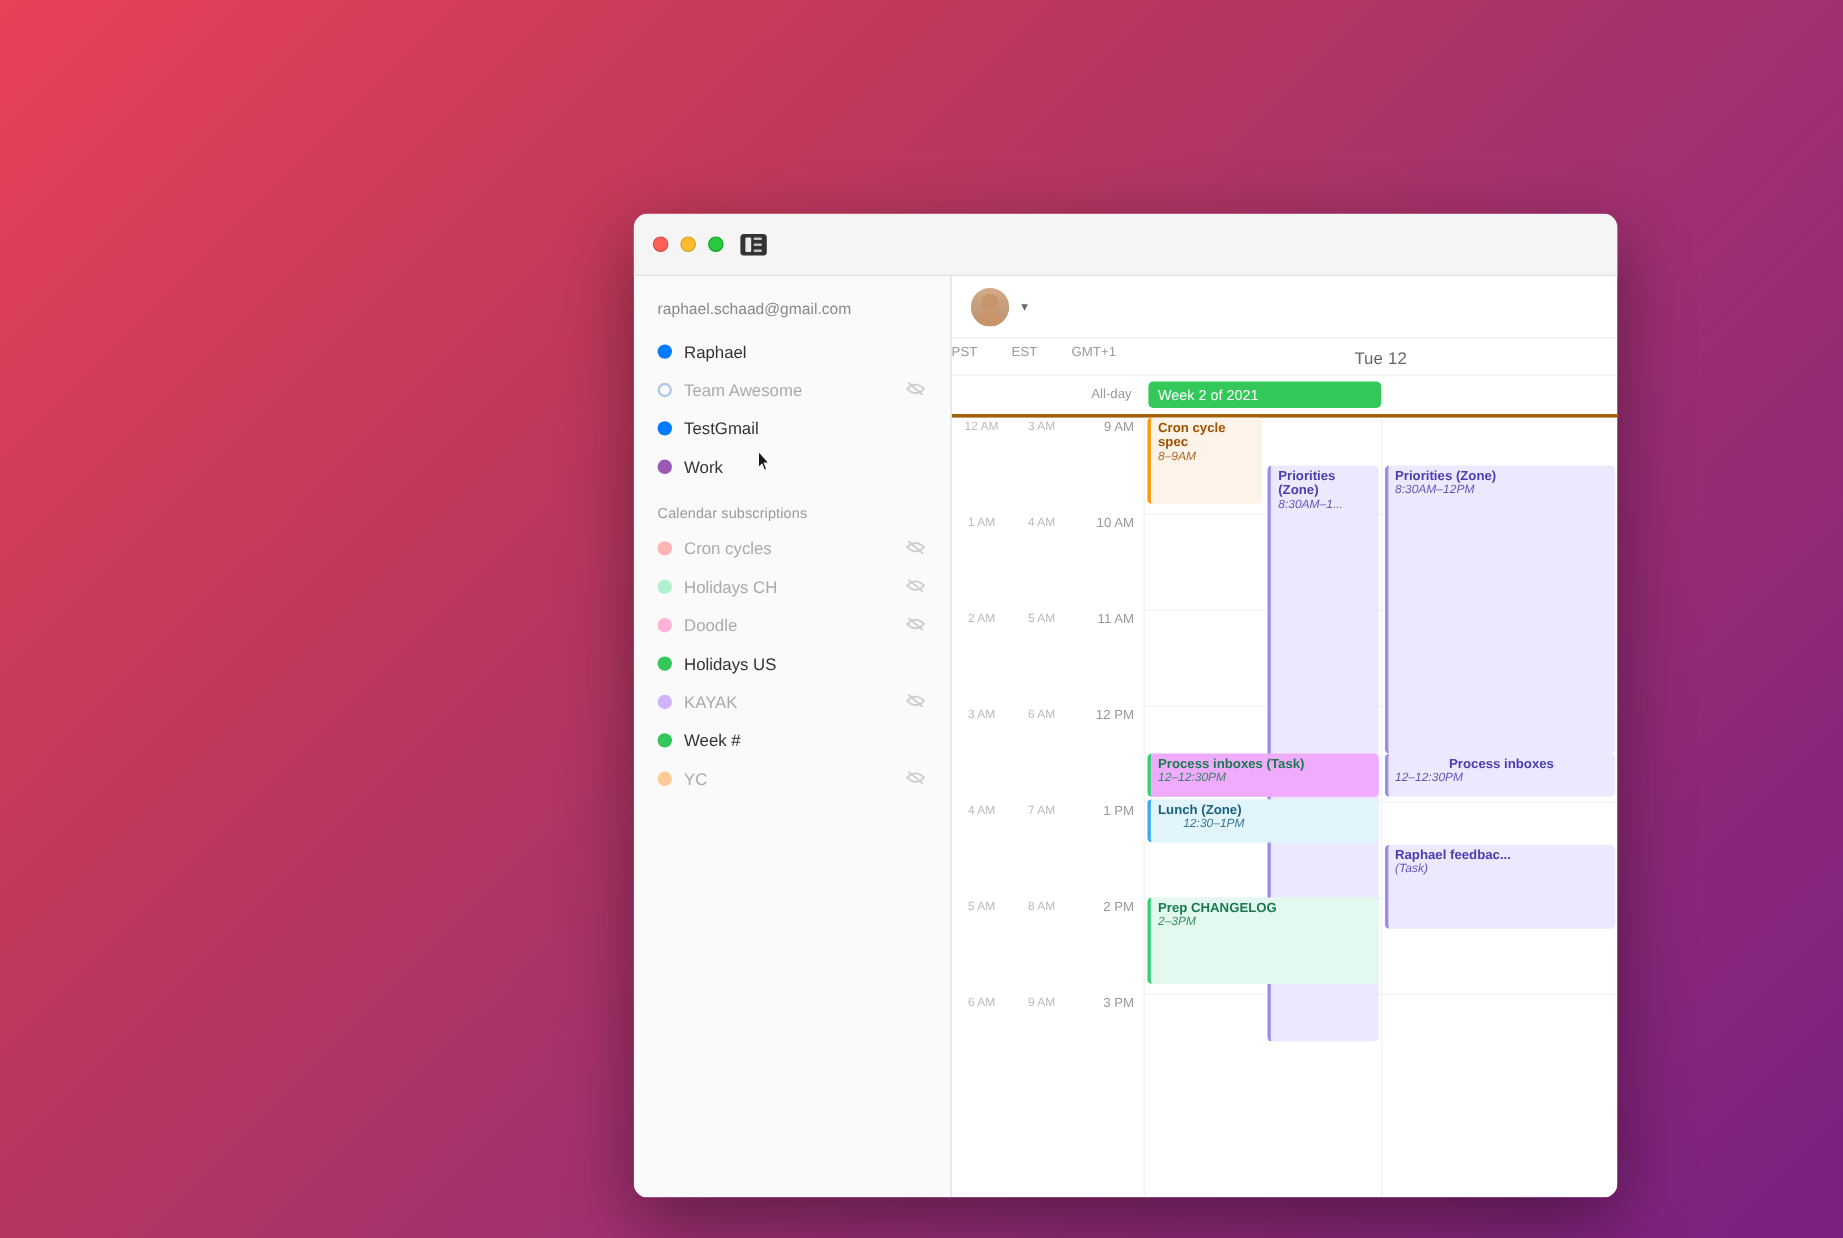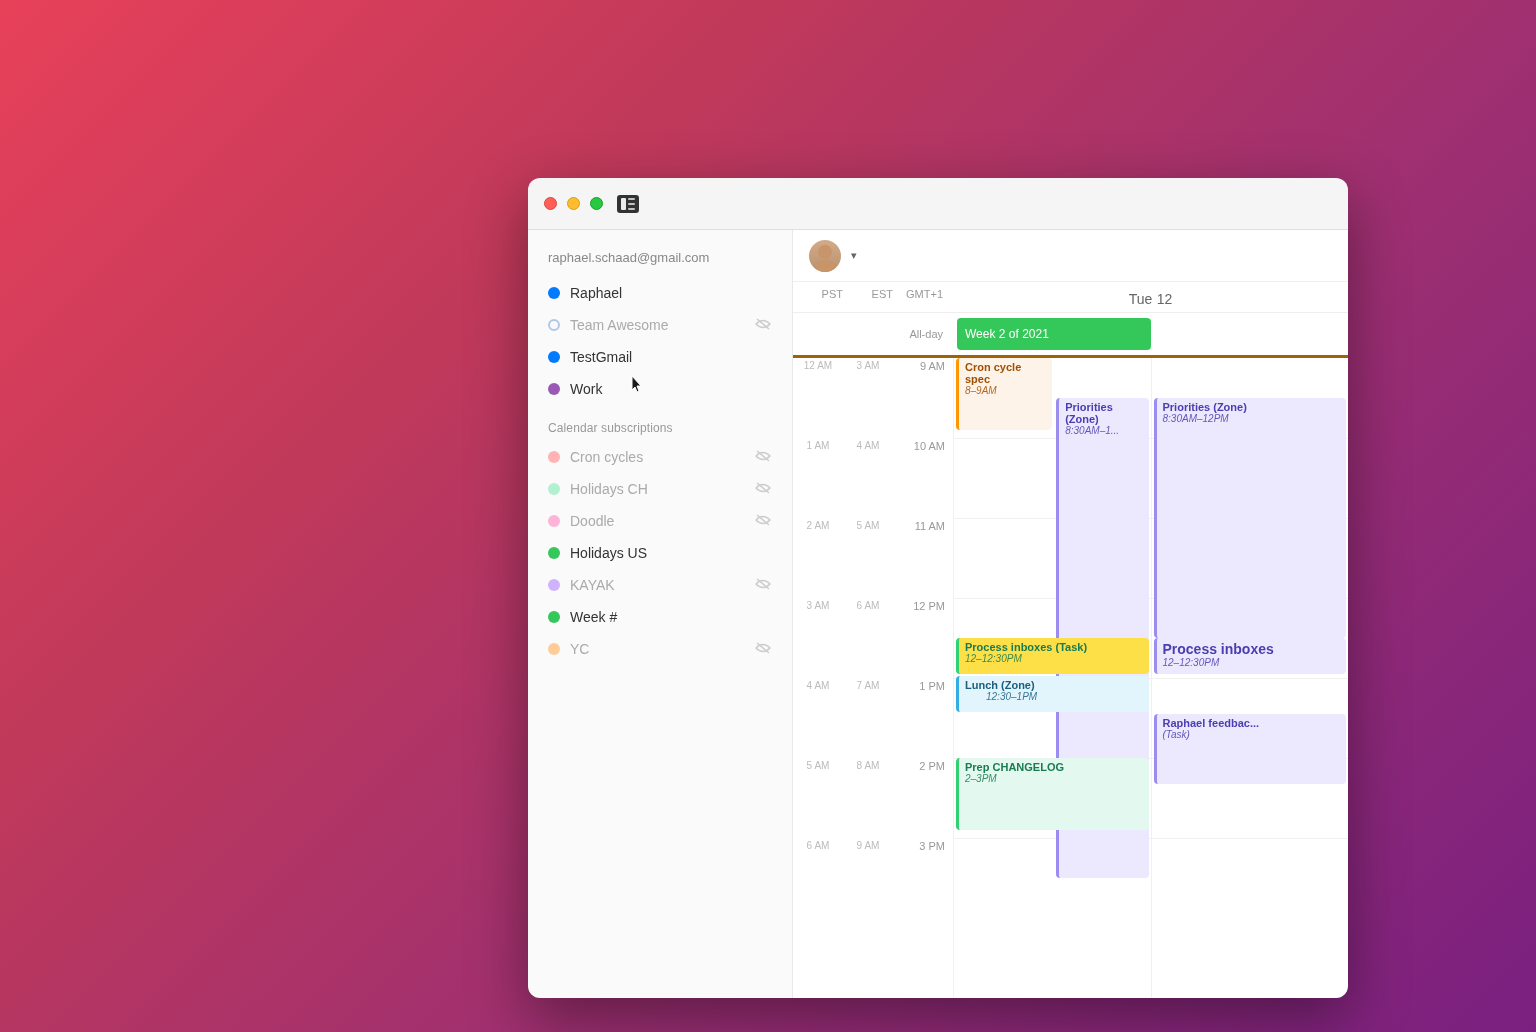--- a/index.html
+++ b/index.html
@@ -178,21 +178,21 @@
     }
 
     
     .timezone-row {
       display: flex;
       border-bottom: 1px solid #eee;
       flex-shrink: 0;
     }
     .tz-label {
       width: 50px;
-      text-align: right;
+      text-align: left;
       font-size: 11px;
       color: #999;
       padding: 6px 0;
     }
     .day-header-area {
       flex: 1;
       display: flex;
     }
     .day-col-header {
       flex: 1;
@@ -234,21 +234,21 @@
       font-size: 11px;
       color: #999;
       padding: 6px 10px 6px 0;
       flex-shrink: 0;
     }
     .allday-events {
       flex: 1;
       padding: 4px 0;
     }
     .allday-event {
-      height: 32px;
+      height: 22px;
       border-radius: 4px;
       background: #34c759;
       color: #fff;
       font-size: 12px;
       font-weight: 500;
       display: flex;
       align-items: center;
       padding: 0 8px;
       margin: 1px 4px;
     }
@@ -551,21 +551,21 @@
             <div class="event event-orange" style="top:0px; left:2px; right:50%; height:72px;">
               <div class="event-title">Cron cycle spec</div>
               <div class="event-time">8–9AM</div>
             </div>
 
             <div class="event event-purple" style="top:40px; left:52%; right:2px; height:480px; background:#ece8fd; border-left:3px solid #9b8cf0;">
               <div class="event-title">Priorities (Zone)</div>
               <div class="event-time">8:30AM–1...</div>
             </div>
 
-            <div class="event" style="top:280px; left:2px; right:2px; height:36px; background:#fde047; border-left:3px solid #30d170; border-radius:4px;">
+            <div class="event" style="top:280px; left:2px; right:2px; height:36px; background:#f0abfc; border-left:3px solid #30d170; border-radius:4px;">
               <div class="event-title" style="color:#1a7a50; font-size:11px;">Process inboxes (Task)</div>
               <div class="event-time" style="color:#1a7a50; font-size:10px;">12–12:30PM</div>
             </div>
 
             <div class="event" style="top:318px; left:2px; right:2px; height:36px; background:#e3f5fc; border-left:3px solid #32ade6; border-radius:4px;">
               <div class="event-title" style="color:#1a6080; font-size:11px;">Lunch (Zone)</div>
               <div class="event-time" style="color:#1a6080; font-size:10px;margin-left:21px;">12:30–1PM</div>
             </div>
 
             <div class="event" style="top:400px; left:2px; right:2px; height:72px; background:#e3f9f0; border-left:3px solid #30d170; border-radius:4px;">
@@ -575,21 +575,21 @@
           </div>
 
           <div class="day-column" style="position:relative;">
 
             <div class="event event-purple" style="top:40px; left:2px; right:2px; height:240px; background:#ece8fd; border-left:3px solid #9b8cf0;">
               <div class="event-title">Priorities (Zone)</div>
               <div class="event-time">8:30AM–12PM</div>
             </div>
 
             <div class="event" style="top:280px; left:2px; right:2px; height:36px; background:#ece8fd; border-left:3px solid #9b8cf0; border-radius:4px;">
-              <div class="event-title" style="color:#4a3eb0; font-size:14px;">Process inboxes</div>
+              <div class="event-title" style="color:#4a3eb0; font-size:11px;text-align:center;">Process inboxes</div>
               <div class="event-time" style="color:#4a3eb0; font-size:10px;">12–12:30PM</div>
             </div>
 
             <div class="event" style="top:356px; left:2px; right:2px; height:70px; background:#ece8fd; border-left:3px solid #9b8cf0; border-radius:4px;">
               <div class="event-title" style="color:#4a3eb0; font-size:11px;">Raphael feedbac...</div>
               <div class="event-time" style="color:#4a3eb0; font-size:10px;">(Task)</div>
             </div>
           </div>
         </div>
       </div>

